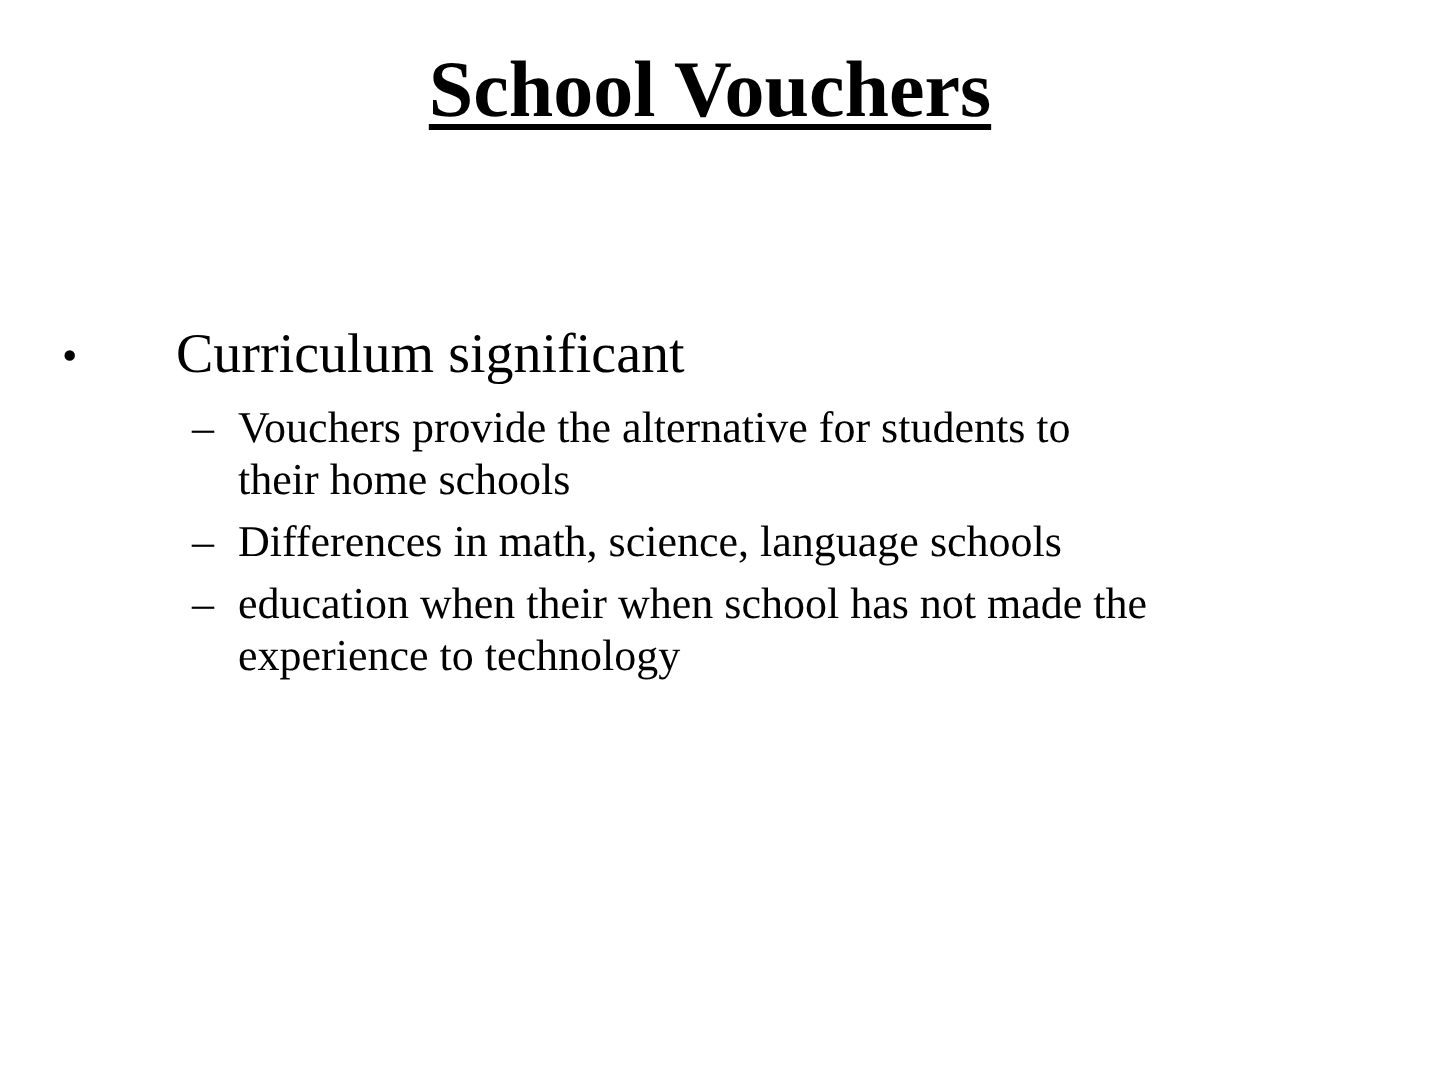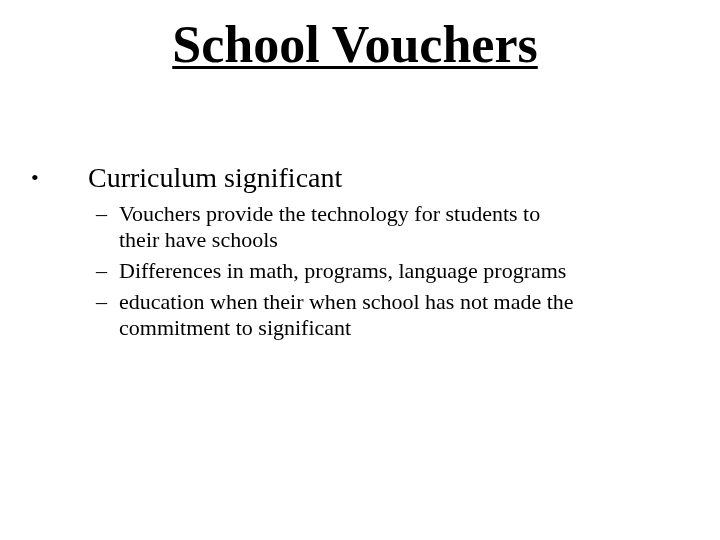--- a/index.html
+++ b/index.html
@@ -14,21 +14,21 @@
       overflow: hidden;
       font-family: "Liberation Serif", "DejaVu Serif", serif;
       color: #000000;
     }
     .slide-title {
       position: absolute;
       left: 0;
       top: 18px;
       width: 710px;
       text-align: center;
-      font-size: 52px;
+      font-size: 40px;
       font-weight: bold;
       line-height: 54px;
     }
     .slide-title span {
       text-decoration: underline;
       text-decoration-thickness: 3px;
       text-underline-offset: 4px;
     }
     .level1 {
       position: absolute;
@@ -83,25 +83,25 @@
 </div>
 
 <div class="level1">
   <span class="bullet">•</span>
   <span class="text">Curriculum significant</span>
 </div>
 
 <ul class="level2-list">
   <li class="level2">
     <span class="dash">–</span>
-    <span class="line">Vouchers provide the technology for students to</span>
-    <span class="line">their have schools</span>
+    <span class="line">Vouchers provide the alternative for students to</span>
+    <span class="line">their home schools</span>
   </li>
   <li class="level2">
     <span class="dash">–</span>
-    <span class="line">Differences in math, programs, language programs</span>
+    <span class="line">Differences in math, science, language schools</span>
   </li>
   <li class="level2">
     <span class="dash">–</span>
     <span class="line">education when their when school has not made the</span>
-    <span class="line">commitment to significant</span>
+    <span class="line">experience to technology</span>
   </li>
 </ul>
 
 </body></html>

